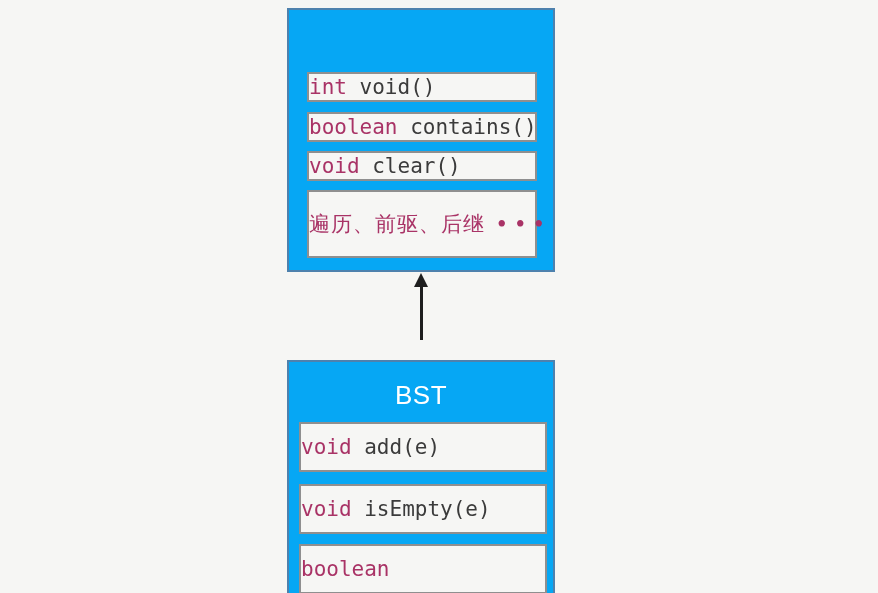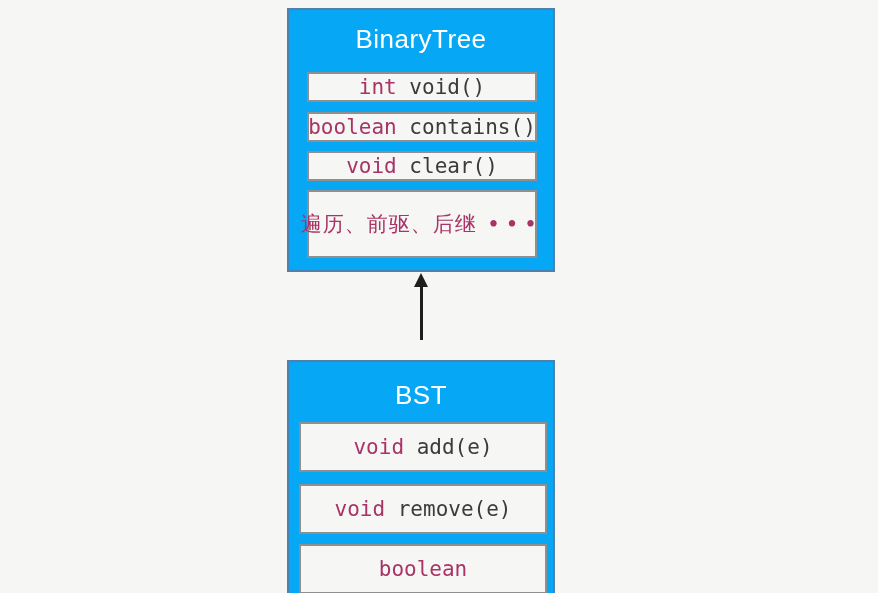--- a/index.html
+++ b/index.html
@@ -42,21 +42,21 @@
     letter-spacing: 0.5px;
   }
   .parent .class-title { top: 14px; }
   .child  .class-title { top: 18px; }
   .method-box {
     position: absolute;
     background: var(--method-fill);
     border: 2px solid var(--method-border);
     display: flex;
     align-items: center;
-    justify-content: center;
+    justify-content: flex-start;
     font-family: "DejaVu Sans Mono", monospace;
     font-size: 21px;
     color: var(--code);
     white-space: pre;
   }
   .kw { color: var(--keyword); }
   
   .parent .m0 { left: 18px; top: 62px;  width: 230px; height: 30px; }
   .parent .m1 { left: 18px; top: 102px; width: 230px; height: 30px; }
   .parent .m2 { left: 18px; top: 141px; width: 230px; height: 30px; }
@@ -99,21 +99,20 @@
     width: 3px; height: 55px;
     background: var(--arrow);
   }
 </style>
 </head>
 <body>
 
 <div class="canvas">
 
   <div class="class-box parent">
-    <div class="class-title">BinaryTree</div>
 
     <div class="method-box m0">
       <span class="kw">int</span><span> void()</span>
     </div>
 
     <div class="method-box m1">
       <span class="kw">boolean</span><span> contains()</span>
     </div>
 
     <div class="method-box m2">
@@ -132,21 +131,21 @@
   </div>
 
   <div class="class-box child">
     <div class="class-title">BST</div>
 
     <div class="method-box m0">
       <span class="kw">void</span><span> add(e)</span>
     </div>
 
     <div class="method-box m1">
-      <span class="kw">void</span><span> remove(e)</span>
+      <span class="kw">void</span><span> isEmpty(e)</span>
     </div>
 
     <div class="method-box m2">
       <span class="kw">boolean</span>
     </div>
   </div>
 
 </div>
 
 </body></html>

